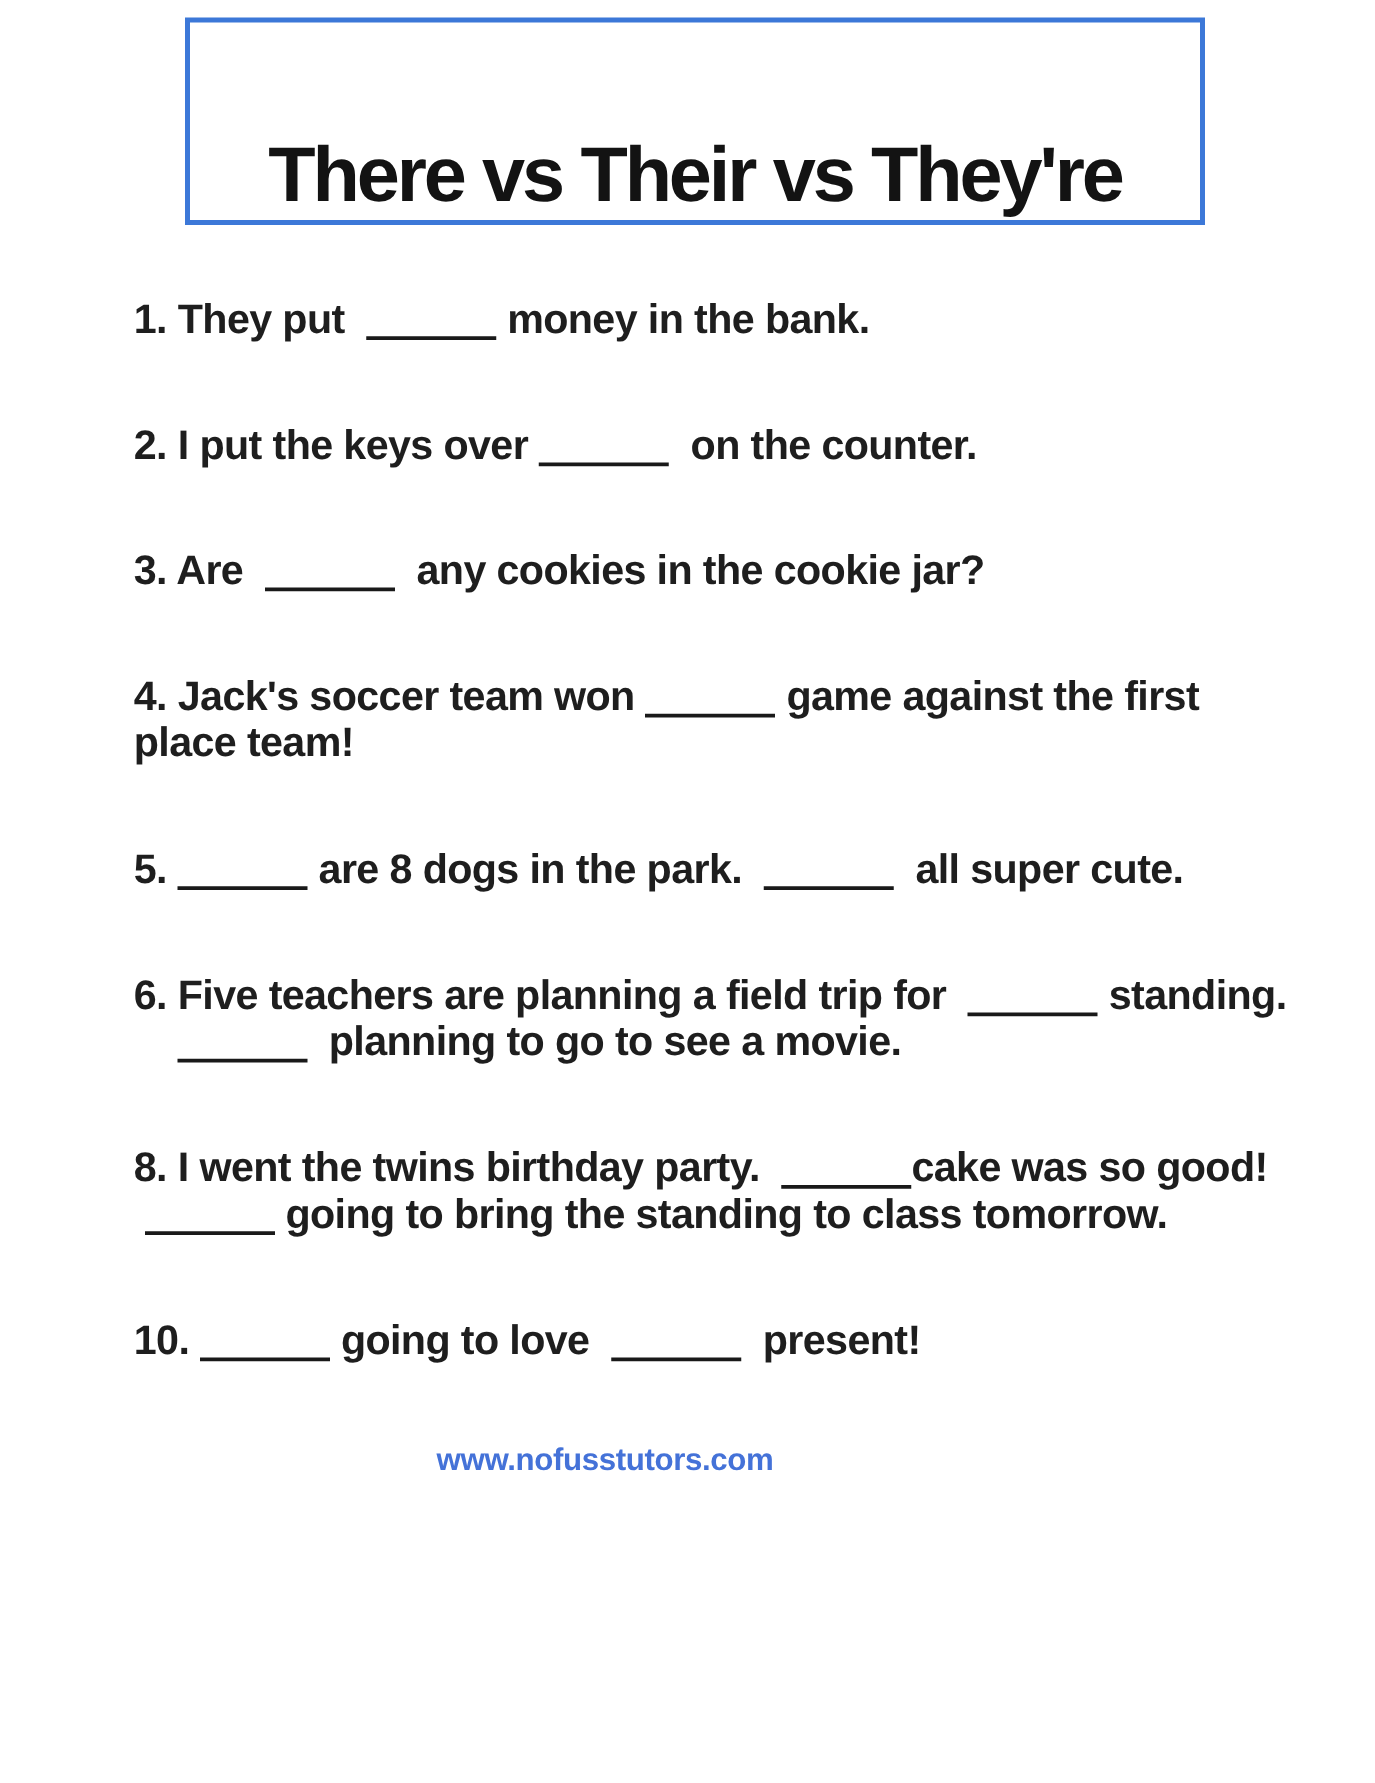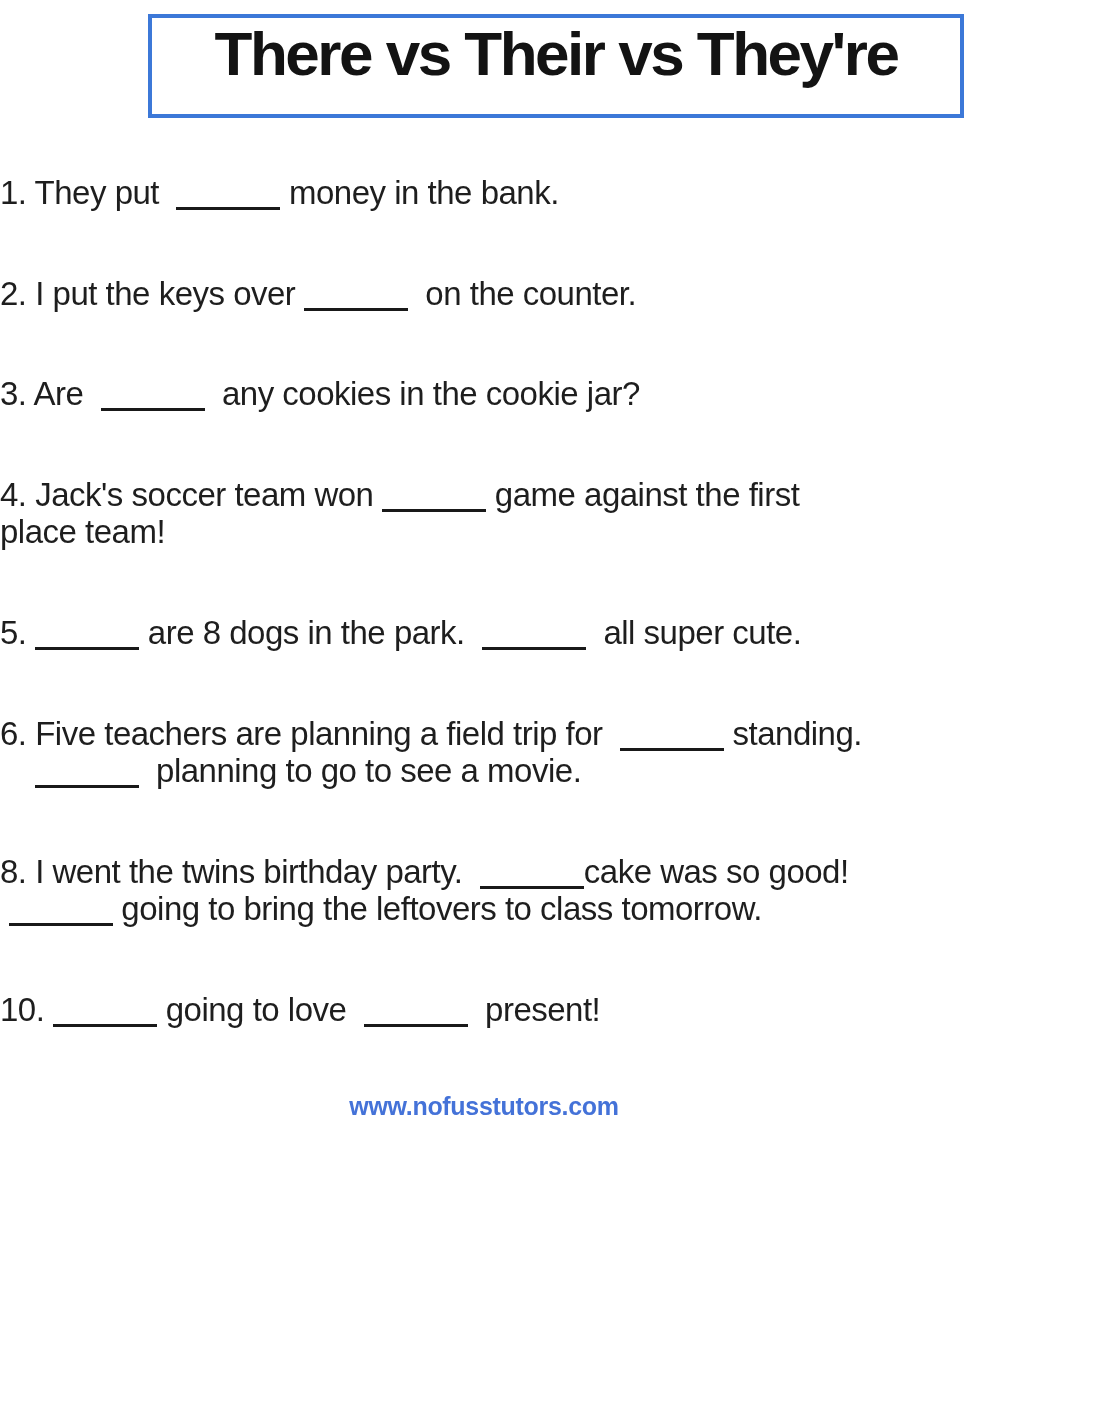--- a/index.html
+++ b/index.html
@@ -12,36 +12,37 @@
   html,body{margin:0;padding:0;}
   body{
     width:1100px;height:1426px;
     background:#ffffff;
     font-family:"Liberation Sans","DejaVu Sans",sans-serif;
     color:var(--ink);
     overflow:hidden;
   }
   .title-box{
     margin:14px 0 0 148px;
-    width:816px;height:104px;
+    width:816px;height:166px;
     border:4px solid var(--accent);
-    display:flex;align-items:flex-start;justify-content:center;
+    display:flex;align-items:flex-end;justify-content:center;
     background:#ffffff;
   }
   .title{
     font-size:62px;
     font-weight:800;
     letter-spacing:-2.5px;
     color:#131313;
     white-space:nowrap;
   }
   .questions{
     margin-top:56px;
+    padding-left:107px;
     font-size:33px;
-    font-weight:400;
+    font-weight:700;
     letter-spacing:-0.5px;
     line-height:1.14;
   }
   .q{
     margin-bottom:63px;
     white-space:nowrap;
   }
   .q:nth-child(9){margin-bottom:95px;}
   .qnum{display:inline;}
   .blank{
@@ -72,21 +73,21 @@
     <div class="title">There vs Their vs They're</div>
   </div>
 
   <div class="questions">
       <div class="q"><span class="qnum">1.</span> <span>They put &nbsp;</span><span class="blank"></span><span> money in the bank.</span></div>
       <div class="q"><span class="qnum">2.</span> <span>I put the keys over </span><span class="blank"></span><span> &nbsp;on the counter.</span></div>
       <div class="q"><span class="qnum">3.</span> <span>Are &nbsp;</span><span class="blank"></span><span> &nbsp;any cookies in the cookie jar?</span></div>
       <div class="q"><span class="qnum">4.</span> <span>Jack's soccer team won </span><span class="blank"></span><span> game against the first</span><br><span>place team!</span></div>
       <div class="q"><span class="qnum">5.</span> <span class="blank"></span><span> are 8 dogs in the park. &nbsp;</span><span class="blank"></span><span> &nbsp;all super cute.</span></div>
       <div class="q"><span class="qnum">6.</span> <span>Five teachers are planning a field trip for &nbsp;</span><span class="blank"></span><span> standing.</span><br><span>&nbsp;&nbsp;&nbsp;&nbsp;</span><span class="blank"></span><span> &nbsp;planning to go to see a movie.</span></div>
-      <div class="q"><span class="qnum">8.</span> <span>I went the twins birthday party. &nbsp;</span><span class="blank"></span><span>cake was so good!</span><br><span>&nbsp;</span><span class="blank"></span><span> going to bring the leftovers to class tomorrow.</span></div>
+      <div class="q"><span class="qnum">8.</span> <span>I went the twins birthday party. &nbsp;</span><span class="blank"></span><span>cake was so good!</span><br><span>&nbsp;</span><span class="blank"></span><span> going to bring the standing to class tomorrow.</span></div>
       <div class="q"><span class="qnum">10.</span> <span class="blank"></span><span> going to love &nbsp;</span><span class="blank"></span><span> &nbsp;present!</span></div>
     </div>
 
   <div class="footer">
     <span class="footer-link">www.nofusstutors.com</span>
   </div>
 
 </div>
 
 </body></html>

